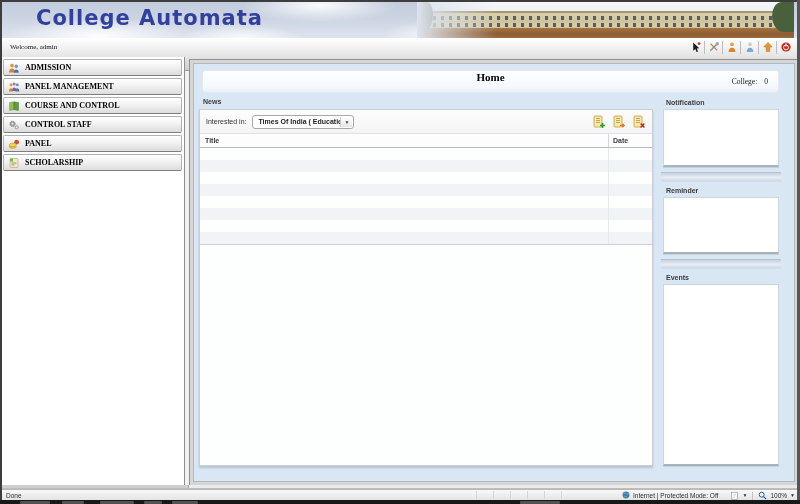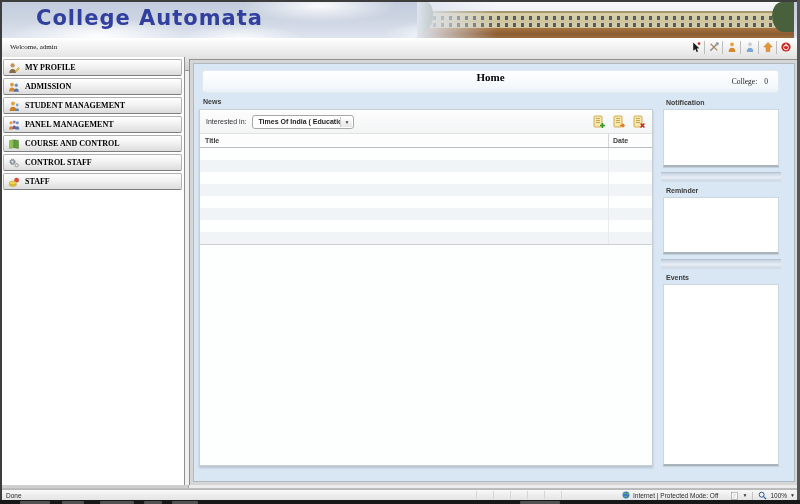--- a/index.html
+++ b/index.html
@@ -192,43 +192,26 @@
           <rect x="5.9" y="2.2" width="1.2" height="3.6" fill="#ffffff"></rect>
           <rect x="5.9" y="2.2" width="1.2" height="1" fill="#c8281e"></rect>
           </svg>
       </div>
     </div>
   </div>
 
   <div class="sidebar">
     <div class="side-item">
       <svg viewBox="0 0 12 12">
-        <circle cx="4.6" cy="3.4" r="2.1" fill="#c89058"></circle>
-        <path d="M1.2 11 C1.2 8.1 2.7 6.9 4.6 6.9 C6.5 6.9 8 8.1 8 11 Z" fill="#8a6a48"></path>
-        <path d="M7 9 L10.5 5.5 L11.6 6.6 L8.1 10.1 Z" fill="#e8c23a" stroke="#a3882a" stroke-width="0.4"></path>
-        </svg>
-      <span class="side-label">MY PROFILE</span>
-    </div>
-    <div class="side-item">
-      <svg viewBox="0 0 12 12">
         <circle cx="4" cy="3.6" r="1.9" fill="#e09a3a"></circle>
         <path d="M1 10.5 C1 7.8 2.4 6.6 4 6.6 C5.6 6.6 7 7.8 7 10.5 Z" fill="#d8842a"></path>
         <circle cx="8.3" cy="4.2" r="1.7" fill="#6f94c4"></circle>
         <path d="M5.8 10.8 C5.8 8.4 7 7.4 8.3 7.4 C9.6 7.4 10.8 8.4 10.8 10.8 Z" fill="#4f74a8"></path>
         </svg>
       <span class="side-label">ADMISSION</span>
-    </div>
-    <div class="side-item">
-      <svg viewBox="0 0 12 12">
-        <circle cx="5" cy="3.4" r="2" fill="#e8a33d"></circle>
-        <path d="M1.6 11 C1.6 8 3.1 6.8 5 6.8 C6.9 6.8 8.4 8 8.4 11 Z" fill="#c87d28"></path>
-        <circle cx="9.2" cy="5" r="1.4" fill="#7aa7d8"></circle>
-        <path d="M7.4 11 C7.4 9 8.2 8.2 9.2 8.2 C10.2 8.2 11 9 11 11 Z" fill="#5c86b8"></path>
-        </svg>
-      <span class="side-label">STUDENT MANAGEMENT</span>
     </div>
     <div class="side-item">
       <svg viewBox="0 0 12 12">
         <circle cx="3" cy="3.8" r="1.5" fill="#e09a3a"></circle>
           <path d="M1 10.5 C1 8.2 1.9 7.2 3 7.2 C4.1 7.2 5 8.2 5 10.5 Z" fill="#d8842a"></path>
         <circle cx="6.2" cy="3" r="1.5" fill="#9a7ab8"></circle>
           <path d="M4.2 10 C4.2 7.4 5.1 6.4 6.2 6.4 C7.3 6.4 8.2 7.4 8.2 10 Z" fill="#7a5a98"></path>
         <circle cx="9.3" cy="3.8" r="1.5" fill="#6f94c4"></circle>
           <path d="M7.3 10.5 C7.3 8.2 8.2 7.2 9.3 7.2 C10.4 7.2 11.3 8.2 11.3 10.5 Z" fill="#4f74a8"></path>
         </svg>
@@ -250,21 +233,29 @@
         <circle cx="8.7" cy="8.2" r="0.7" fill="#f2f4f6"></circle>
         </svg>
       <span class="side-label">CONTROL STAFF</span>
     </div>
     <div class="side-item">
       <svg viewBox="0 0 12 12">
         <circle cx="8.6" cy="4.2" r="2.4" fill="#d84a3a"></circle>
         <ellipse cx="4.8" cy="8.6" rx="3.6" ry="1.8" fill="#e8c23a" stroke="#b08f1f" stroke-width="0.5"></ellipse>
         <ellipse cx="4.8" cy="6.9" rx="3.6" ry="1.8" fill="#f2d455" stroke="#b08f1f" stroke-width="0.5"></ellipse>
         </svg>
-      <span class="side-label">STAFF</span>
+      <span class="side-label">PANEL</span>
+    </div>
+    <div class="side-item">
+      <svg viewBox="0 0 12 12">
+        <rect x="2" y="1.5" width="8" height="9" rx="1" fill="#ece6cc" stroke="#a89a60" stroke-width="0.5"></rect>
+        <rect x="2" y="1.5" width="3" height="3" fill="#7ab648"></rect>
+        <path d="M3.5 6 H8.5 M3.5 7.8 H6.5" stroke="#8a7a40" stroke-width="0.7"></path>
+        </svg>
+      <span class="side-label">SCHOLARSHIP</span>
     </div>
   </div>
 
   <div class="main-frame">
 
     <div class="home-bar">
       <div class="home-title">Home</div>
       <div class="messages">
         <span>College:</span><span class="msg-count">0</span>
       </div>

